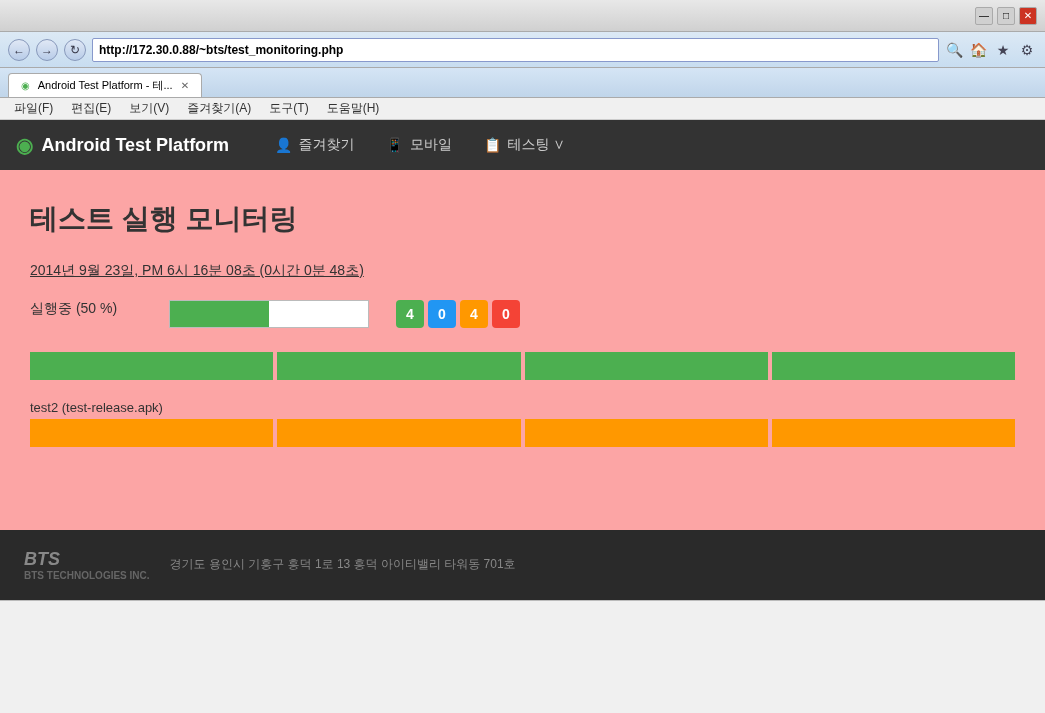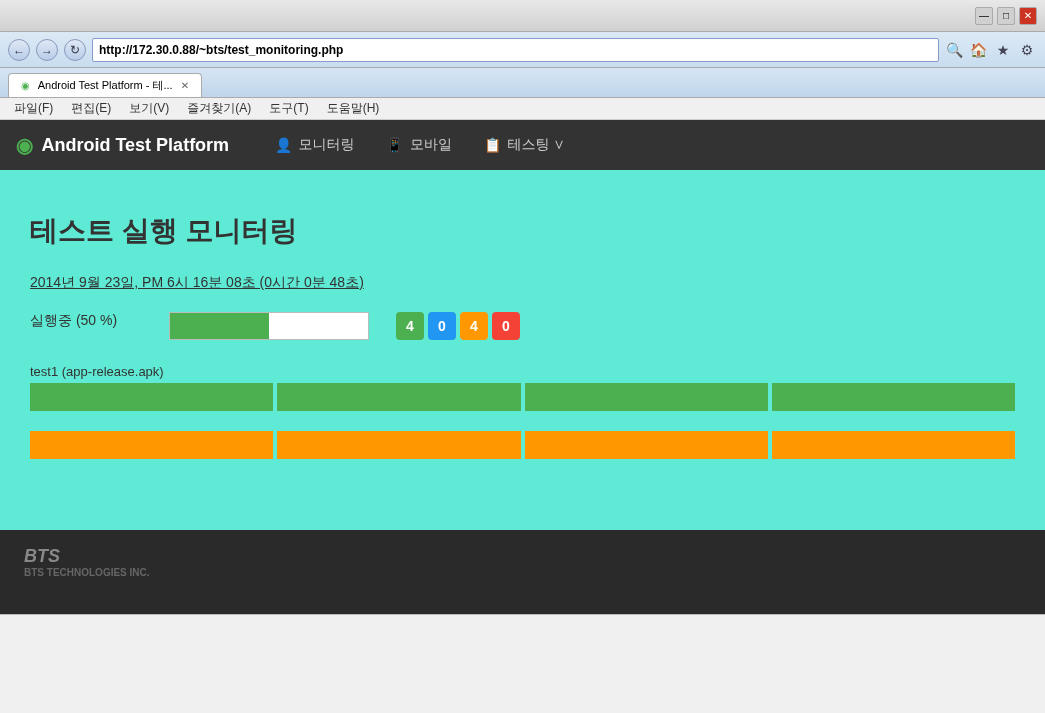--- a/index.html
+++ b/index.html
@@ -104,23 +104,23 @@
     .brand-icon { color: #4caf50; font-size: 20px; }
     .nav-links { display: flex; gap: 0; }
     .nav-link {
       color: #ccc; padding: 0 16px; height: 50px;
       display: flex; align-items: center; gap: 6px;
       font-size: 14px; cursor: pointer; text-decoration: none;
     }
 
     
     .main-content {
-      background: #5eead4;
+      background: #fca5a5;
       min-height: 360px;
-      padding: 42px 30px;
+      padding: 30px 30px;
     }
     .page-title {
       font-size: 28px; font-weight: bold; color: #333;
       margin-bottom: 24px;
     }
     .timestamp {
       font-size: 14px; color: #333; margin-bottom: 20px; text-decoration: underline;
     }
 
     
@@ -156,25 +156,24 @@
     .test-bar {
       flex: 1; height: 100%;
     }
     .bar-green { background: #4caf50; }
     .bar-orange { background: #ff9800; }
 
     
     .site-footer {
       background: #2a2a2a;
       display: flex;
-      align-items: flex-start;
+      align-items: center;
       padding: 16px 24px;
       gap: 20px;
       min-height: 70px;
-      flex-direction: column;
     }
     .footer-logo {
       color: #888; font-size: 18px; font-weight: bold;
       font-style: italic; white-space: nowrap;
     }
     .footer-logo span { color: #666; font-size: 10px; display: block; font-style: normal; }
     .footer-text { color: #888; font-size: 12px; line-height: 1.6; }
 
     
     .browser-bottom {
@@ -225,21 +224,21 @@
 </div>
 
 <nav class="site-navbar">
   <div class="site-brand">
     <span class="brand-icon">◉</span>
     <span>Android Test Platform</span>
   </div>
   <div class="nav-links">
     <a class="nav-link">
       <span>👤</span>
-      <span>모니터링</span>
+      <span>즐겨찾기</span>
     </a>
     <a class="nav-link">
       <span>📱</span>
       <span>모바일</span>
     </a>
     <a class="nav-link">
       <span>📋</span>
       <span>테스팅 ∨</span>
     </a>
   </div>
@@ -257,41 +256,42 @@
     </div>
     <div class="status-badges">
       <div class="badge badge-green">4</div>
       <div class="badge badge-blue">0</div>
       <div class="badge badge-orange">4</div>
       <div class="badge badge-red">0</div>
     </div>
   </div>
 
   <div class="test-section">
-    <div class="test-label">test1 (app-release.apk)</div>
     <div class="test-bars">
       <div class="test-bar bar-green"></div>
       <div class="test-bar bar-green"></div>
       <div class="test-bar bar-green"></div>
       <div class="test-bar bar-green"></div>
     </div>
   </div>
 
   <div class="test-section">
+    <div class="test-label">test2 (test-release.apk)</div>
     <div class="test-bars">
       <div class="test-bar bar-orange"></div>
       <div class="test-bar bar-orange"></div>
       <div class="test-bar bar-orange"></div>
       <div class="test-bar bar-orange"></div>
     </div>
   </div>
 </div>
 
 <footer class="site-footer">
   <div class="footer-logo">
     <em>BTS</em>
     <span>BTS TECHNOLOGIES INC.</span>
   </div>
   <div class="footer-text">
+    <div>경기도 용인시 기흥구 흥덕 1로 13 흥덕 아이티밸리 타워동 701호</div>
   </div>
 </footer>
 
 <div class="browser-bottom"></div>
 
 </body></html>

